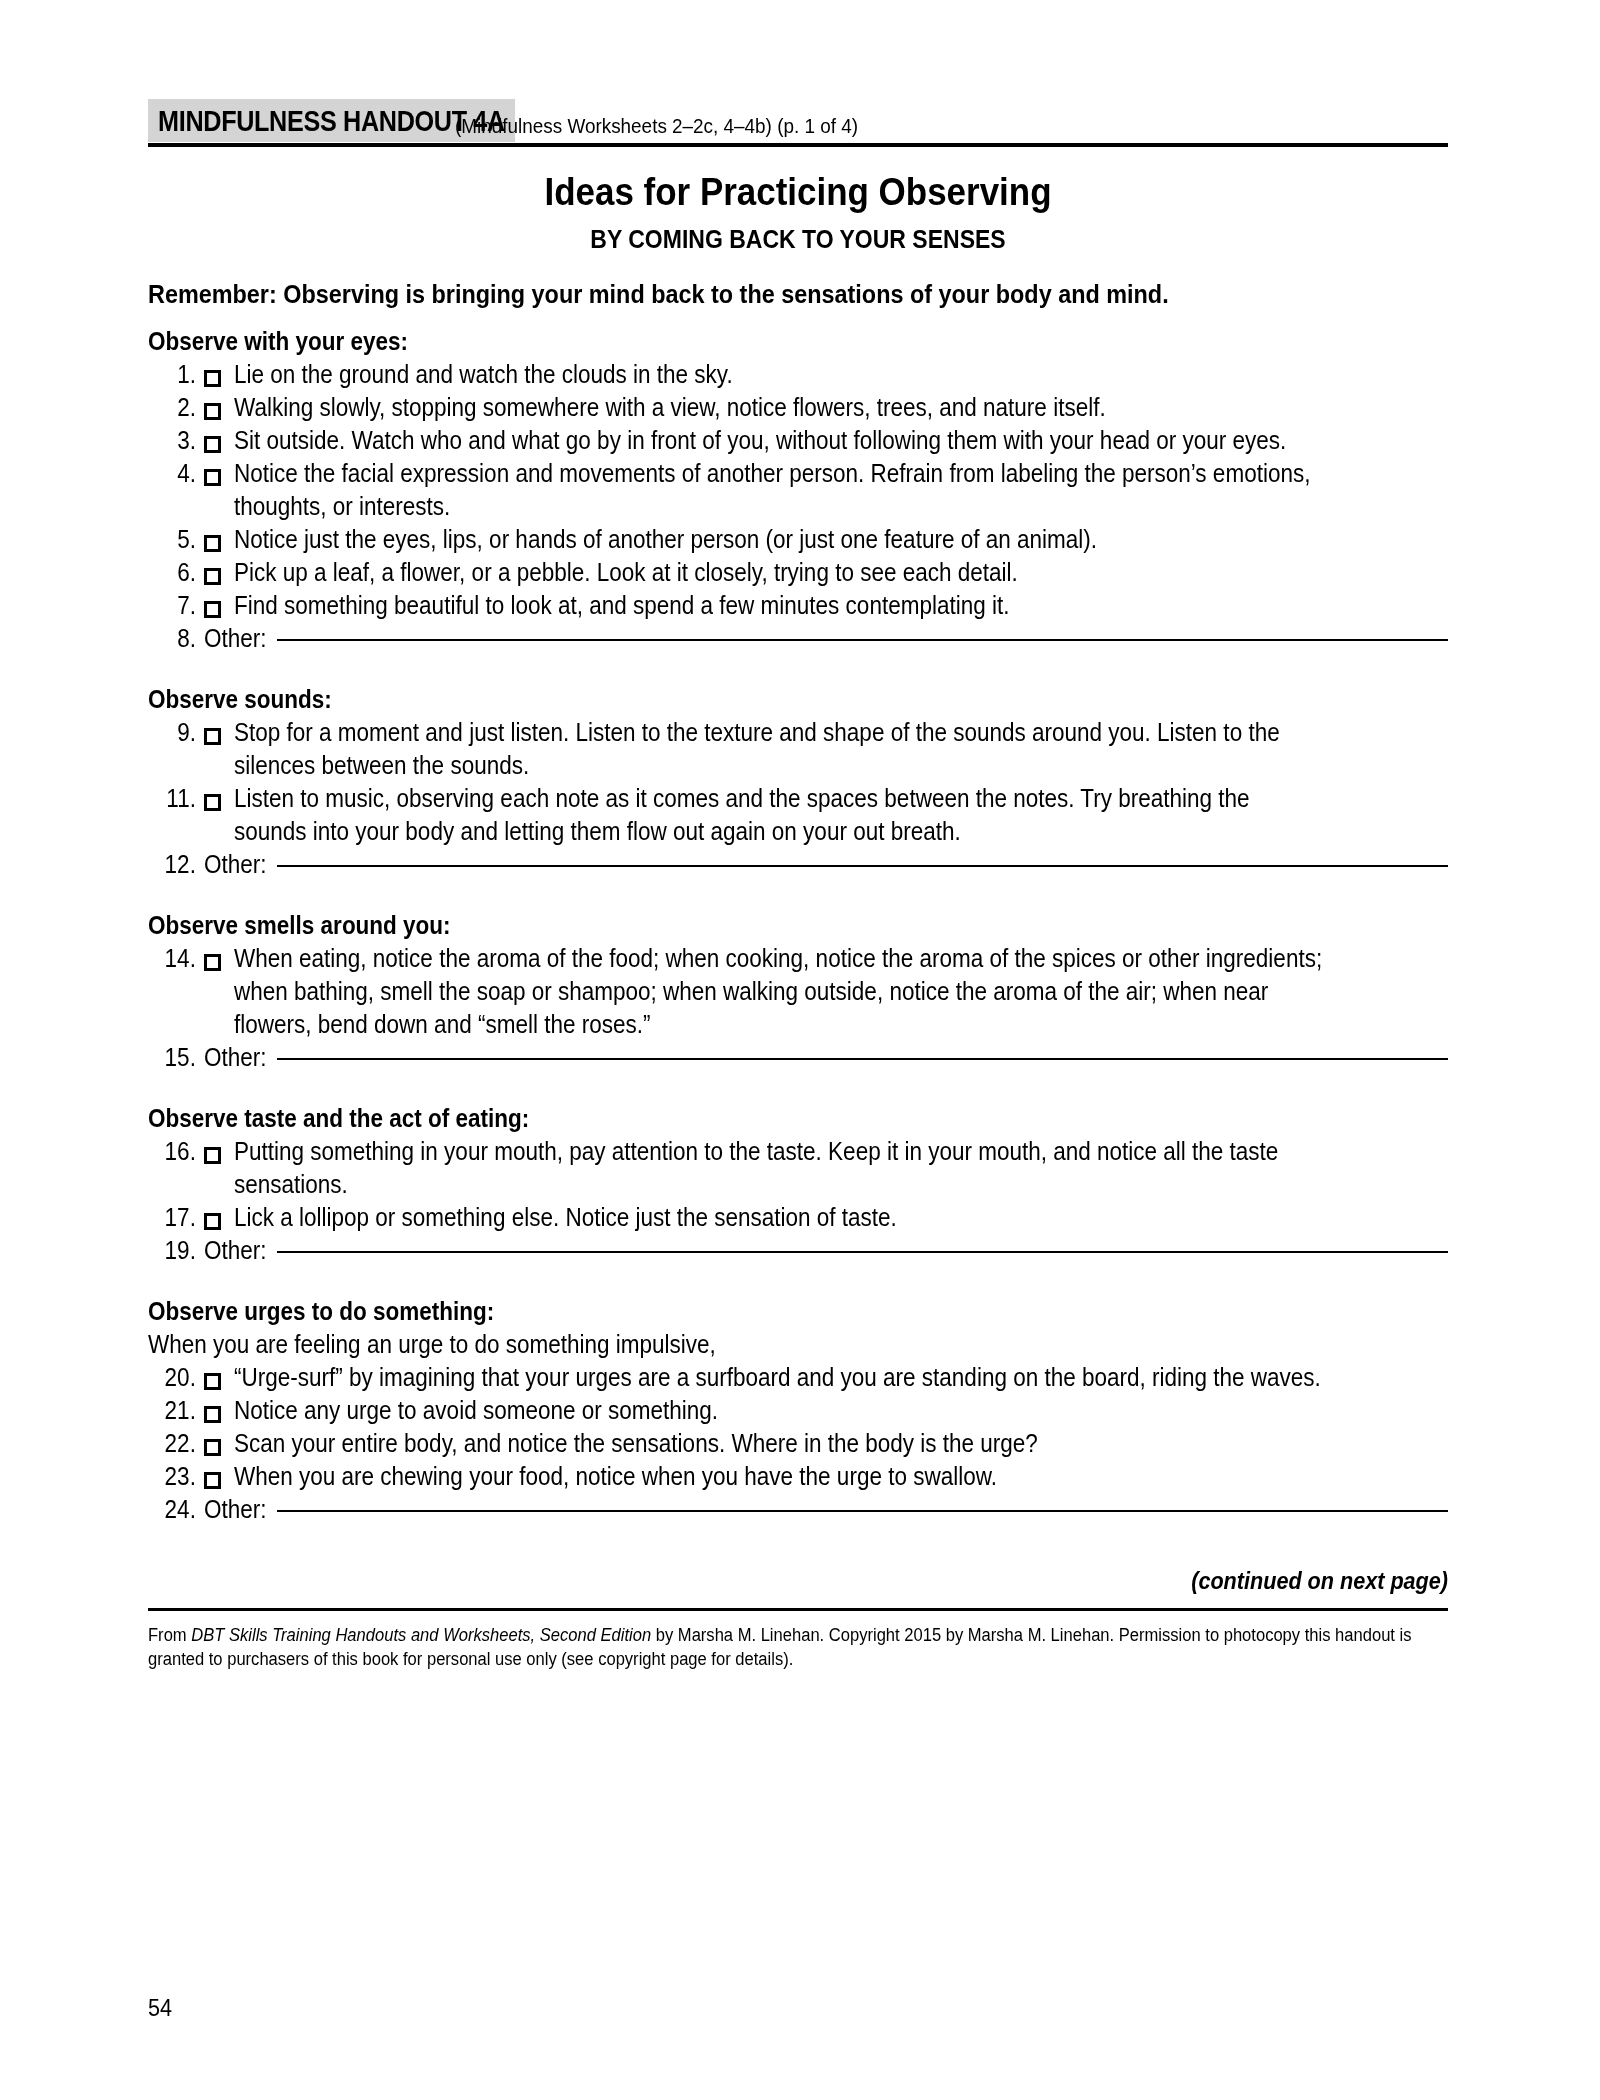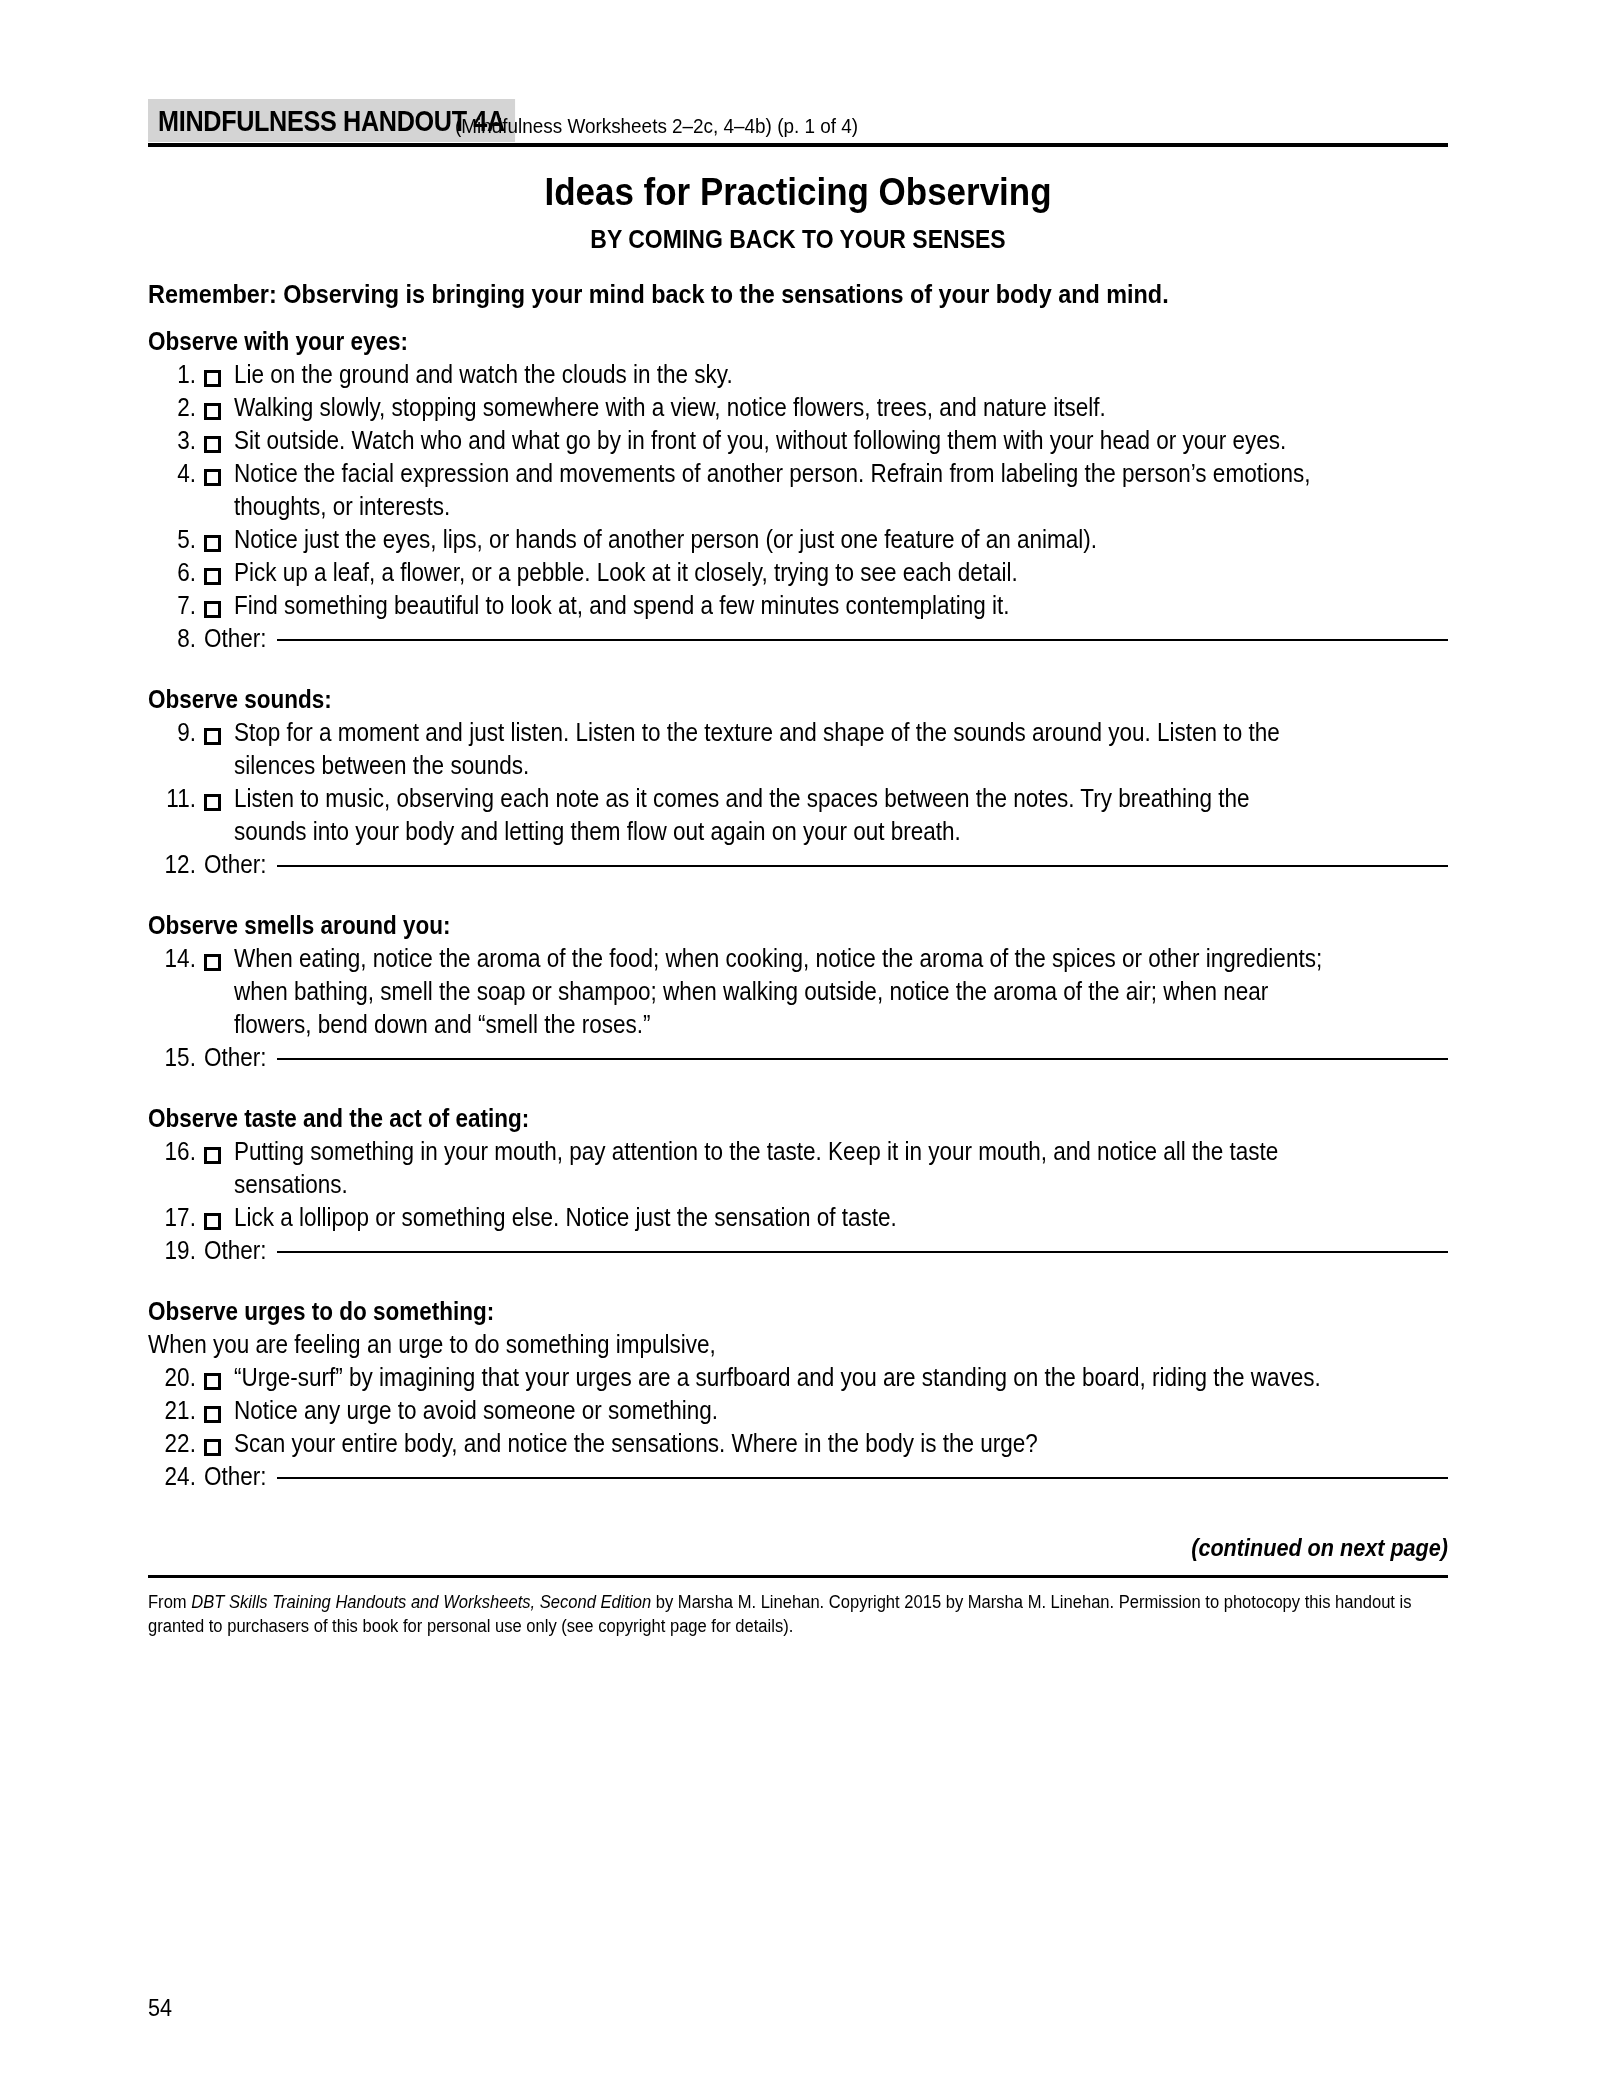--- a/index.html
+++ b/index.html
@@ -332,20 +332,25 @@
           <li class="item">
             <span class="num">21.</span>
             <span class="chk"><i></i></span>
             <span class="txt">Notice any urge to avoid someone or something.</span>
           </li>
           <li class="item">
             <span class="num">22.</span>
             <span class="chk"><i></i></span>
             <span class="txt">Scan your entire body, and notice the sensations. Where in the body is the urge?</span>
           </li>
+          <li class="item">
+            <span class="num">23.</span>
+            <span class="chk"><i></i></span>
+            <span class="txt">When you are chewing your food, notice when you have the urge to swallow.</span>
+          </li>
           <li class="other">
             <span class="num">24.</span>
             <span class="olabel">Other:</span>
             <span class="rule"></span>
           </li>
         </ul>
         <div class="sec-gap"></div>
       </div>
 
     <div class="continued">(continued on next page)</div>

